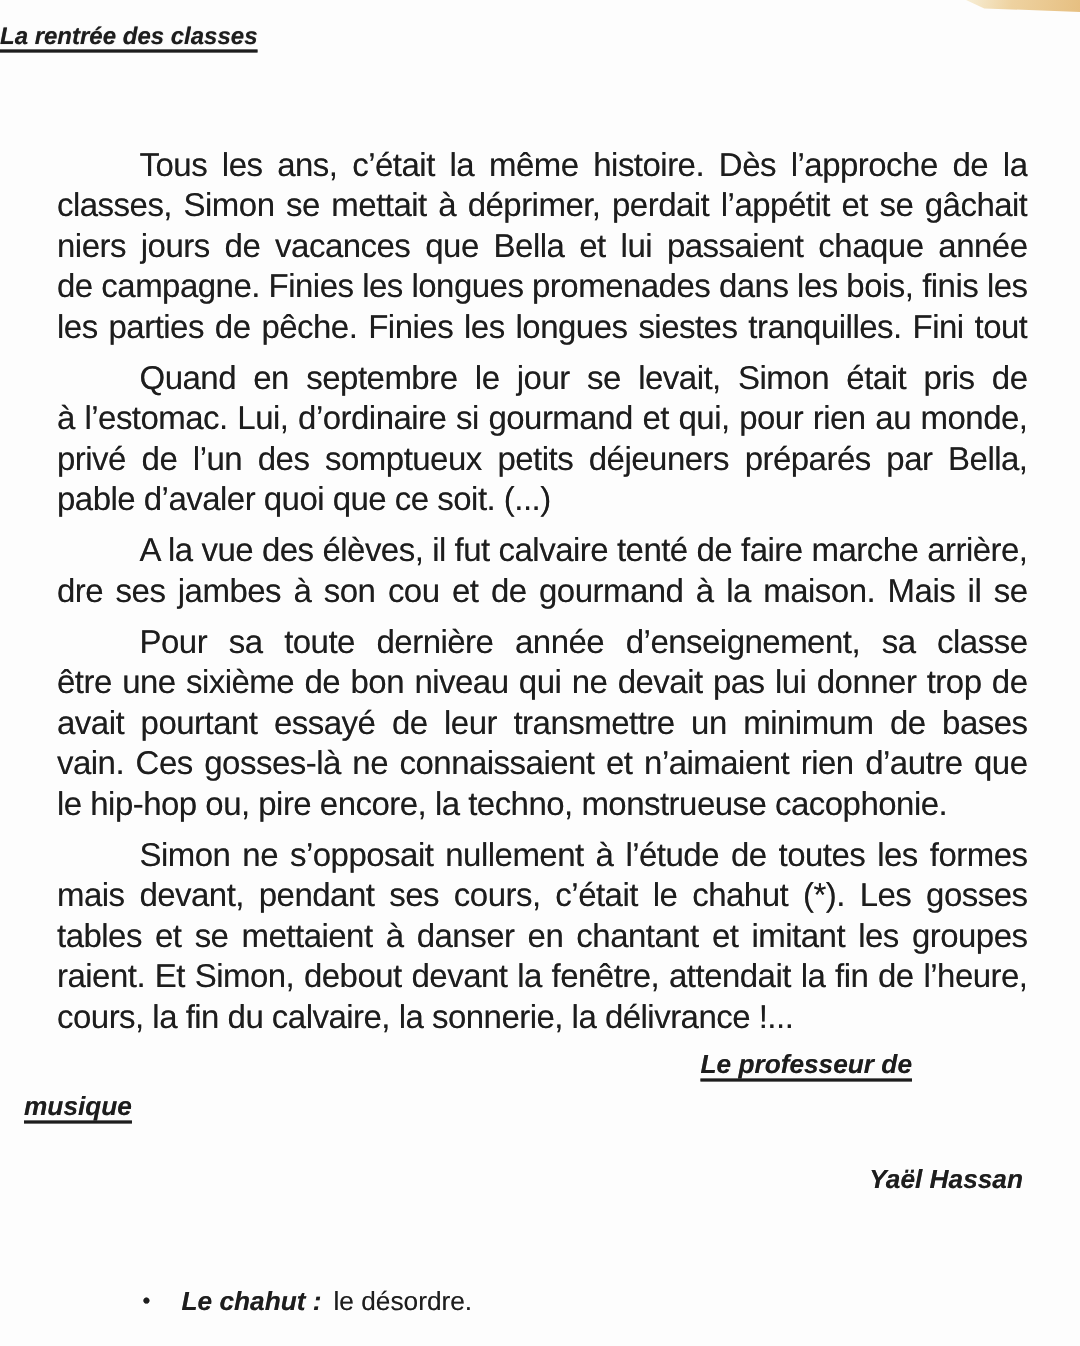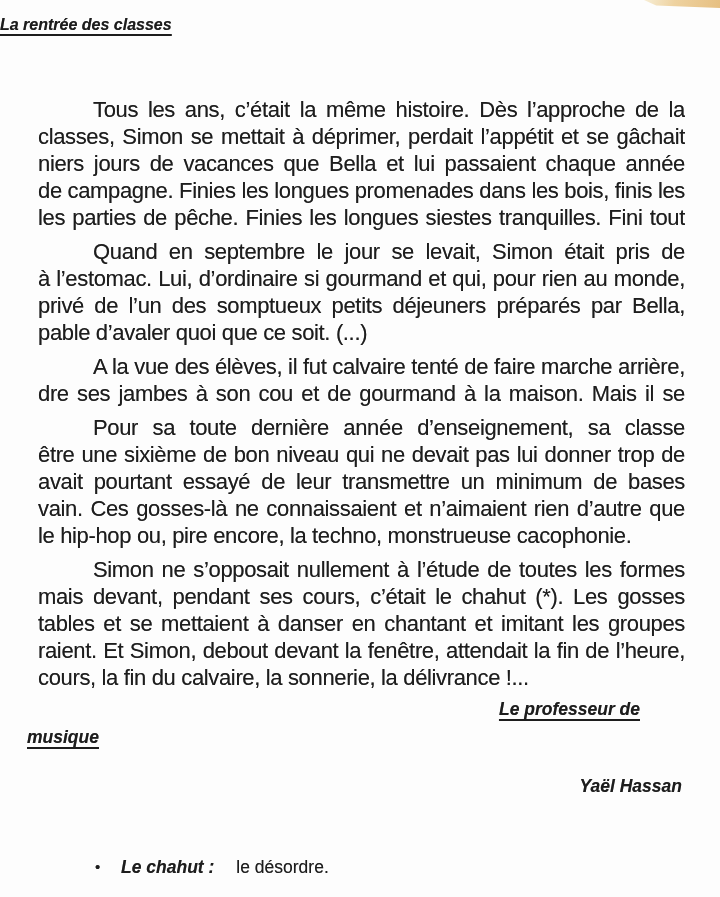--- a/index.html
+++ b/index.html
@@ -37,42 +37,42 @@
     letter-spacing: -0.35px;
     text-align: justify;
     text-align-last: justify;
     max-height: 27px;
     overflow: hidden;
     text-shadow: 0 0 0.4px rgba(25,25,25,0.55);
   }
   .line.first { text-indent: 55px; }
   .line.last  { text-align-last: left; }
   .attribution { margin-top: 8px; }
-  .attr-line1 { text-align: right; padding-right: 80px; }
-  .attr-line2 { text-align: left; padding-left: 27px; margin-top: 7px; }
+  .attr-line1 { text-align: right; padding-right: 112px; }
+  .attr-line2 { text-align: left; padding-left: 16px; margin-top: 7px; }
   .src {
     font-weight: bold; font-style: italic;
     font-size: 17.5px;
     text-decoration: underline;
     text-decoration-thickness: 1.8px;
     text-underline-offset: 4px;
     text-shadow: 0 0 0.4px rgba(25,25,25,0.55);
   }
   .author-line {
     text-align: right; padding-right: 38px; margin-top: 28px;
     font-weight: bold; font-style: italic; font-size: 17.5px;
     text-shadow: 0 0 0.4px rgba(25,25,25,0.55);
   }
   .footnote {
     position: absolute; left: 95px; top: 857px;
     font-size: 17.5px;
     text-shadow: 0 0 0.4px rgba(25,25,25,0.55);
   }
   .footnote .bullet { display: inline-block; width: 26px; font-size: 15px; vertical-align: 1px; }
-  .footnote .term { font-weight: bold; font-style: italic; margin-right: 22px; }
+  .footnote .term { font-weight: bold; font-style: italic; margin-right: 8px; }
 </style>
 </head>
 <body>
 
 <div class="page">
 
   <div class="desk-corner"></div>
 
   <h1 class="title">La rentrée des classes</h1>
 

